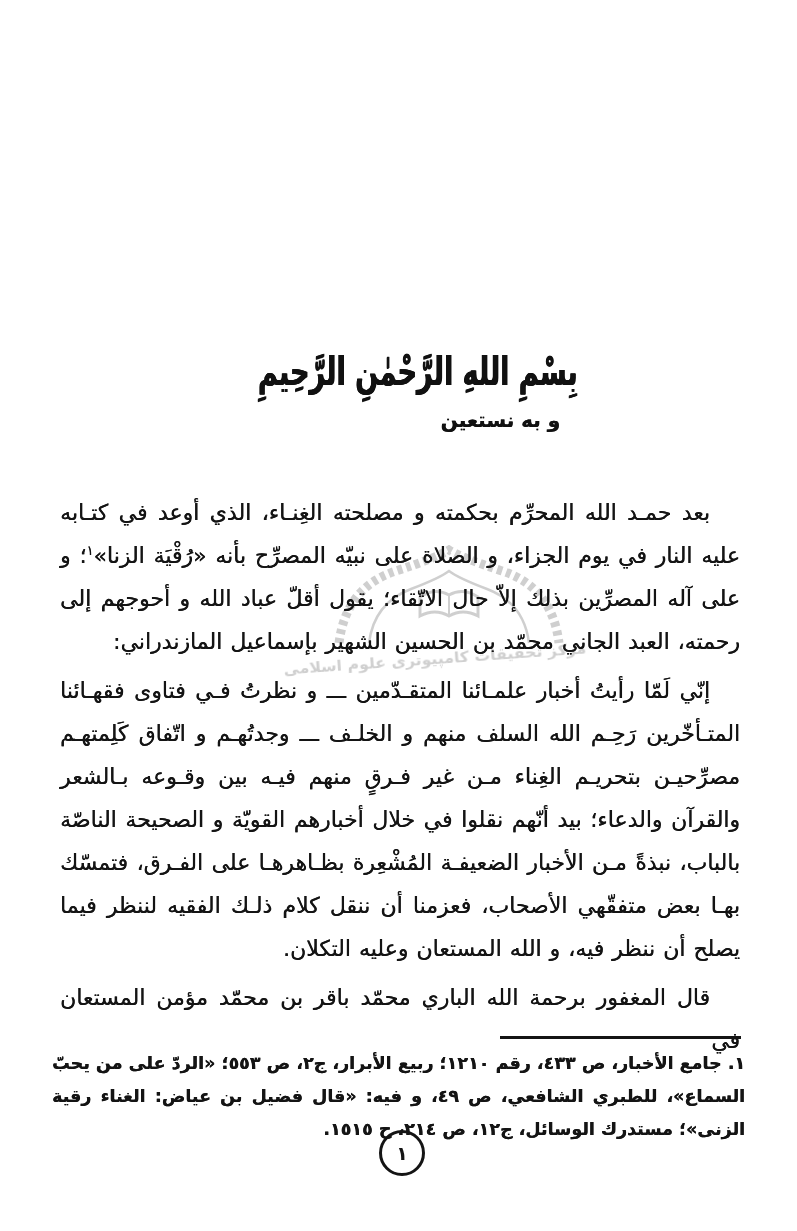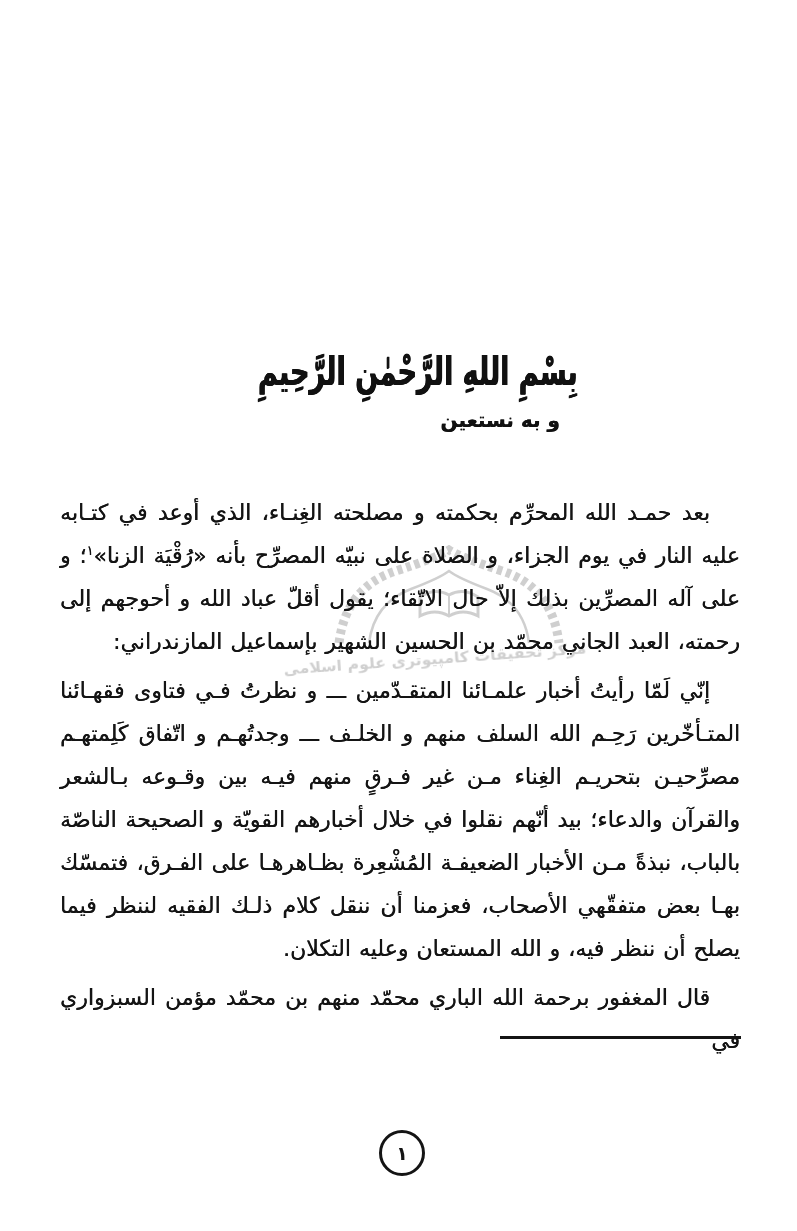--- a/index.html
+++ b/index.html
@@ -61,21 +61,20 @@
     transform: scaleY(1.45);
     transform-origin: center;
     white-space: nowrap;
   }
   .invocation {
     position: absolute;
     top: 408px;
     left: 440px;
     width: 120px;
     z-index: 2;
-    text-align: center;
     font-size: 20px;
     font-weight: 700;
     color: #111;
     text-shadow: 0.4px 0 0 #111;
   }
 
   
   .bodytext {
     position: absolute;
     top: 491px;
@@ -161,23 +160,27 @@
     <div class="wm-text">مرکز تحقیقات کامپیوتری علوم اسلامی</div>
   </div>
 
   <div class="basmala">بِسْمِ اللهِ الرَّحْمٰنِ الرَّحِيمِ</div>
 
   <div class="invocation">و به نستعين</div>
 
   <div class="bodytext">
     <p><span>بعد حمـد الله المحرِّم بحكمته و مصلحته الغِنـاء، الذي أوعد في كتـابه عليه النار في يوم الجزاء، و الصلاة على نبيّه المصرِّح بأنه «رُقْيَة الزنا»</span><sup class="fn">١</sup><span>؛ و على آله المصرِّين بذلك إلاّ حال الاتّقاء؛ يقول أقلّ عباد الله و أحوجهم إلى رحمته، العبد الجاني محمّد بن الحسين الشهير بإسماعيل المازندراني:</span></p>
     <p>إنّي لَمّا رأيتُ أخبار علمـائنا المتقـدّمين ـــ و نظرتُ فـي فتاوى فقهـائنا المتـأخّرين رَحِـم الله السلف منهم و الخلـف ـــ وجدتُهـم و اتّفاق كَلِمتهـم مصرِّحيـن بتحريـم الغِناء مـن غير فـرقٍ منهم فيـه بين وقـوعه بـالشعر والقرآن والدعاء؛ بيد أنّهم نقلوا في خلال أخبارهم القويّة و الصحيحة الناصّة بالباب، نبذةً مـن الأخبار الضعيفـة المُشْعِرة بظـاهرهـا على الفـرق، فتمسّك بهـا بعض متفقّهي الأصحاب، فعزمنا أن ننقل كلام ذلـك الفقيه لننظر فيما يصلح أن ننظر فيه، و الله المستعان وعليه التكلان.</p>
-    <p>قال المغفور برحمة الله الباري محمّد منهم بن محمّد مؤمن السبزواري في</p>
+    <p>قال المغفور برحمة الله الباري محمّد باقر بن محمّد مؤمن المستعان في</p>
   </div>
 
   <div class="fn-rule"></div>
 
+  <div class="footnotes">
+    <span>١.</span>
+    <span>جامع الأخبار، ص ٤٣٣، رقم ١٢١٠؛ ربيع الأبرار، ج٢، ص ٥٥٣؛ «الردّ على من يحبّ السماع»، للطبري الشافعي، ص ٤٩، و فيه: «قال فضيل بن عياض: الغناء رقية الزنى»؛ مستدرك الوسائل، ج١٢، ص ٢١٤، ح ١٥١٥.</span>
+  </div>
 
   <div class="pagenum">
     <span>١</span>
   </div>
 
 </div>
 
 </body></html>

